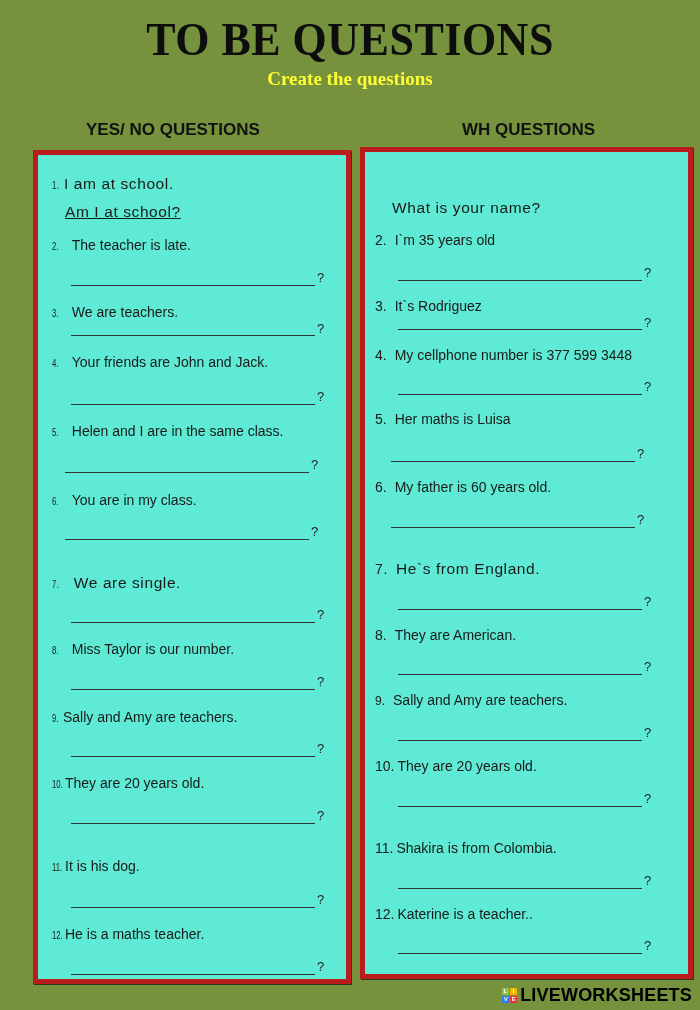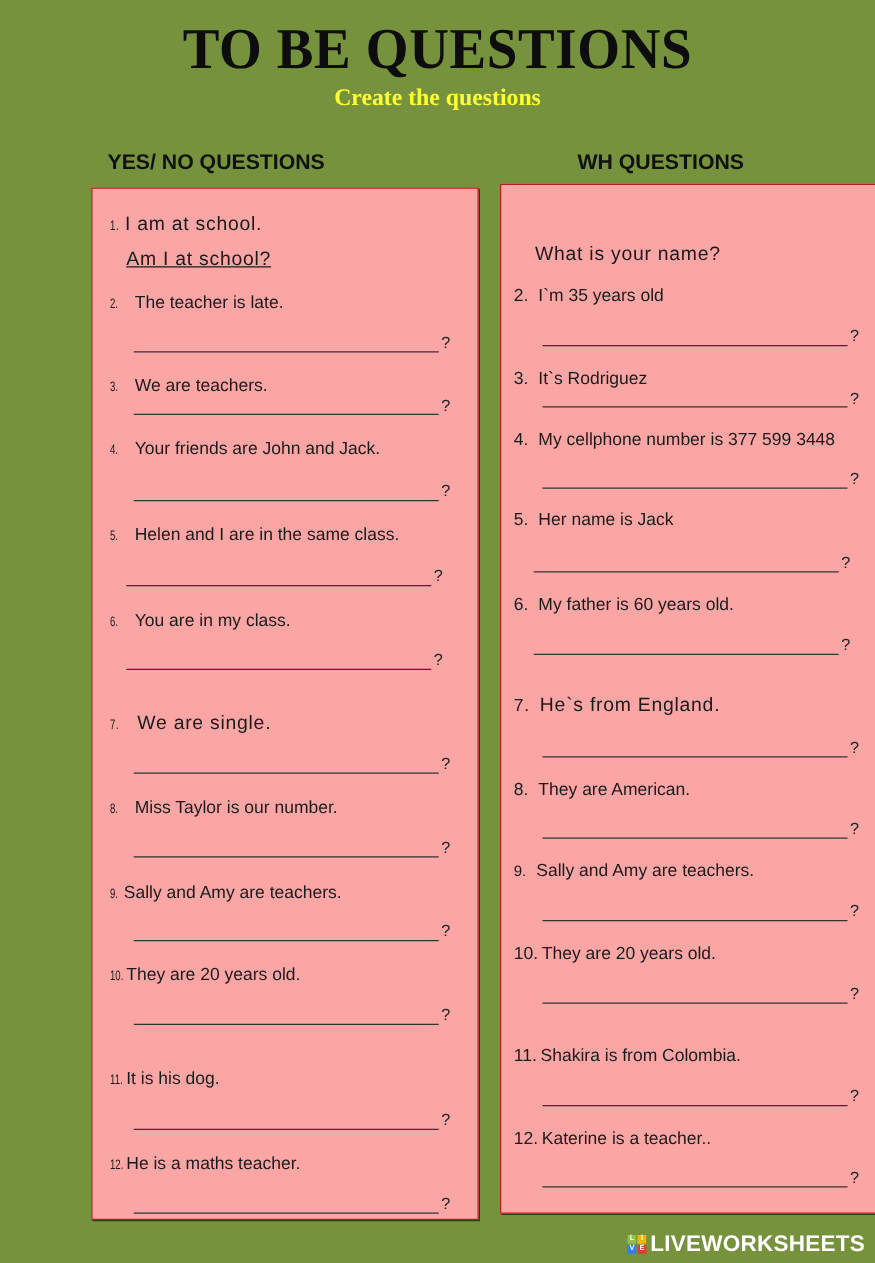--- a/index.html
+++ b/index.html
@@ -26,43 +26,42 @@
     color: #ffff33;
   }
   .col-head {
     position: absolute; top: 120px;
     font-family: "Liberation Sans", sans-serif;
     font-weight: bold; font-size: 17px; color: #111;
   }
   .col-head.left { left: 86px; }
   .col-head.right { left: 462px; }
   .box {
-    position: absolute; background: #fca5a5;
-    border: 1px solid #b91c1c;
+    position: absolute; background: #5eead4;
+    border: 5px solid #b91c1c;
     box-shadow: 1px 1px 0 #2f3a1a;
-    margin-left: 40px;
   }
   .box.left { left: 33px; top: 150px; width: 308px; height: 824px; }
   .box.right { left: 360px; top: 147px; width: 323px; height: 822px; }
   .item { position: absolute; font-size: 14px; color: #1a1a1a; white-space: nowrap; }
   .num { font-family: "Liberation Sans Narrow", "Liberation Sans", sans-serif; font-size: 11px; display: inline-block; transform: scaleX(0.7); transform-origin: left; width: 12px; }
   .num.r { font-size: 14px; transform: none; width: auto; margin-right: 8px; }
   .blank {
     position: absolute; height: 0; border-bottom: 1px solid #333;
   }
   .qmark { position: absolute; font-size: 13px; color: #222; }
   .big { font-size: 15.5px; letter-spacing: 0.6px; }
   .answer { text-decoration: underline; font-size: 15.5px; letter-spacing: 0.6px; }
   .logo {
     position: absolute; right: 8px; top: 985px;
     display: flex; align-items: center; gap: 3px;
   }
   .logo-mark { display: grid; grid-template-columns: 7px 7px; grid-template-rows: 7px 7px; gap: 1px; }
   .logo-mark span { display: block; font-size: 6px; color: #fff; text-align: center; line-height: 7px; font-weight: bold; }
-  .logo-text { font-weight: bold; font-size: 18px; color: #ffffff; letter-spacing: 0.2px; }
+  .logo-text { font-weight: bold; font-size: 18px; color: #000000; letter-spacing: 0.2px; }
 </style>
 </head>
 <body>
 
 <div class="title">TO BE QUESTIONS</div>
 <div class="subtitle">Create the questions</div>
 
 <div class="col-head left">YES/ NO QUESTIONS</div>
 <div class="col-head right">WH QUESTIONS</div>
 
@@ -125,21 +124,21 @@
   <div class="qmark" style="left:279px;top:113px;">?</div>
 
   <div class="item" style="left:10px;top:146px;"><span class="num r">3.</span><span>It`s Rodriguez</span></div>
   <div class="blank" style="left:33px;top:177px;width:244px;"></div>
   <div class="qmark" style="left:279px;top:163px;">?</div>
 
   <div class="item" style="left:10px;top:195px;"><span class="num r">4.</span><span>My cellphone number is 377 599 3448</span></div>
   <div class="blank" style="left:33px;top:242px;width:244px;"></div>
   <div class="qmark" style="left:279px;top:227px;">?</div>
 
-  <div class="item" style="left:10px;top:259px;"><span class="num r">5.</span><span>Her name is Jack</span></div>
+  <div class="item" style="left:10px;top:259px;"><span class="num r">5.</span><span>Her maths is Luisa</span></div>
   <div class="blank" style="left:26px;top:309px;width:244px;"></div>
   <div class="qmark" style="left:272px;top:294px;">?</div>
 
   <div class="item" style="left:10px;top:327px;"><span class="num r">6.</span><span>My father is 60 years old.</span></div>
   <div class="blank" style="left:26px;top:375px;width:244px;"></div>
   <div class="qmark" style="left:272px;top:360px;">?</div>
 
   <div class="item big" style="left:10px;top:408px;"><span class="num r">7.</span><span>He`s from England.</span></div>
   <div class="blank" style="left:33px;top:457px;width:244px;"></div>
   <div class="qmark" style="left:279px;top:442px;">?</div>

